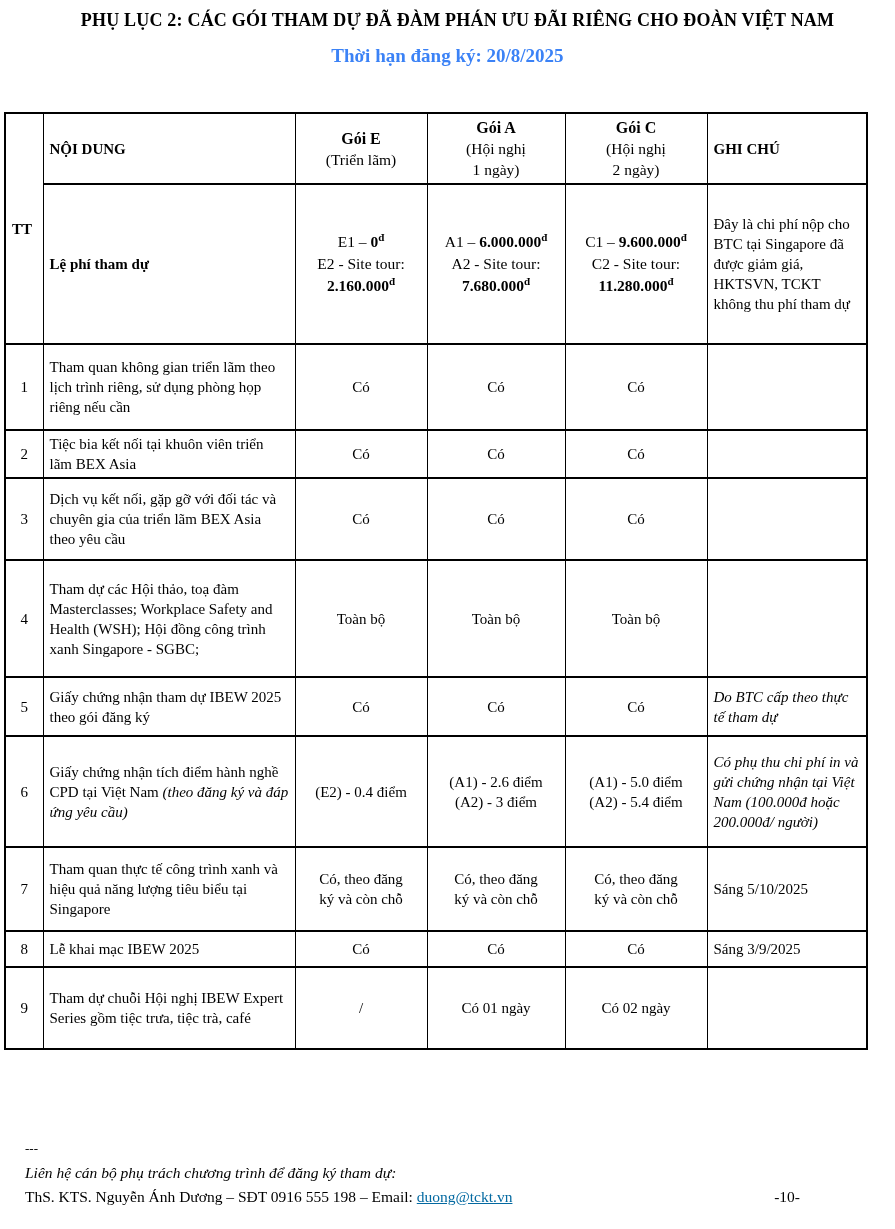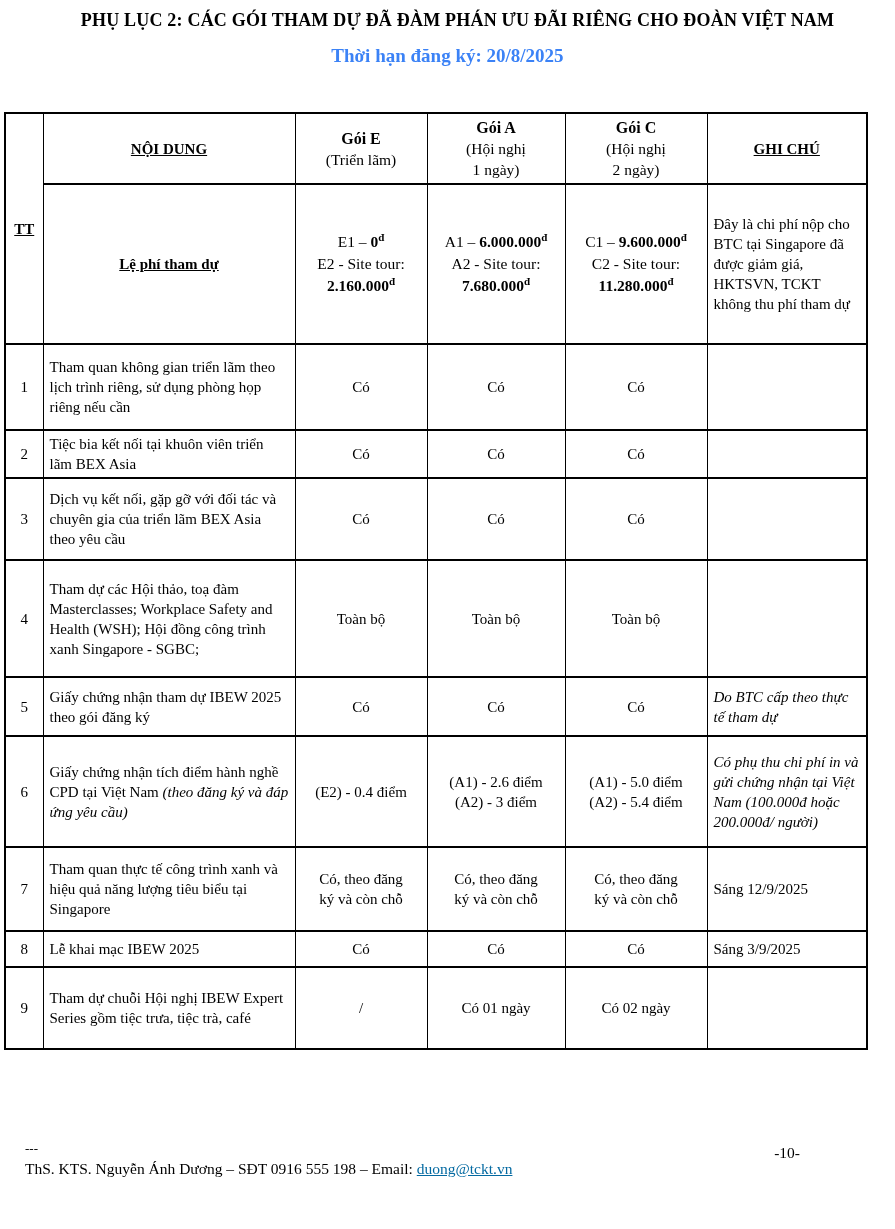--- a/index.html
+++ b/index.html
@@ -22,37 +22,37 @@
     border-collapse: collapse; table-layout: fixed;
     margin: 45px 0 0 4px; width: 862px;
     border: 2px solid #000;
   }
   table.pkg td {
     border-left: 1px solid #000; border-right: 1px solid #000;
     border-top: 2px solid #000; border-bottom: 2px solid #000;
     padding: 3px 6px; font-size: 15px; line-height: 20px;
     vertical-align: middle; overflow: hidden;
   }
-  .th { font-weight: bold; text-align: center; font-size: 16px; text-decoration: underline; }
+  .th { font-weight: bold; text-align: left; font-size: 16px; }
   .center { text-align: center; }
   .content-col { padding-left: 10px; padding-right: 8px; }
   .note-col { padding-left: 8px; padding-right: 6px; line-height: 21px; }
   .pre { white-space: pre-line; }
   .italic { font-style: italic; }
   .bold { font-weight: bold; }
   sup { font-size: 11px; line-height: 0; }
   .pkg-name { font-weight: bold; font-size: 16px; line-height: 21px; }
   .pkg-sub { font-weight: normal; font-size: 15.5px; line-height: 21px; }
   .fee-cell div { line-height: 22px; font-size: 15.5px; }
   .footer { margin: 92px 0 0 25px; position: relative; font-size: 15.5px; }
   .footer-sep { font-size: 13px; line-height: 14px; }
   .footer-contact { font-style: italic; margin-top: 6px; line-height: 22px; }
   .footer-last { margin-top: 2px; line-height: 22px; }
   a.email { color: #0369a1; text-decoration: underline; cursor: pointer; }
-  .page-num { position: absolute; right: 95px; bottom: 16px; font-size: 15.5px; }
+  .page-num { position: absolute; right: 95px; bottom: 0; font-size: 15.5px; }
 </style>
 </head>
 <body>
 
 <div class="doc-title">PHỤ LỤC 2: CÁC GÓI THAM DỰ ĐÃ ĐÀM PHÁN ƯU ĐÃI RIÊNG CHO ĐOÀN VIỆT NAM</div>
 <div class="doc-deadline">Thời hạn đăng ký: 20/8/2025</div>
 
 <table class="pkg">
   <colgroup>
     <col style="width:38px">
@@ -156,21 +156,21 @@
     </tr>
     <tr style="height:84px">
       <td class="center">7</td>
       <td class="content-col">Tham quan thực tế công trình xanh và hiệu quả năng lượng tiêu biểu tại Singapore</td>
       <td class="center pre">Có, theo đăng
 ký và còn chỗ</td>
       <td class="center pre">Có, theo đăng
 ký và còn chỗ</td>
       <td class="center pre">Có, theo đăng
 ký và còn chỗ</td>
-      <td class="note-col">Sáng 12/9/2025</td>
+      <td class="note-col">Sáng 5/10/2025</td>
     </tr>
     <tr style="height:36px">
       <td class="center">8</td>
       <td class="content-col">Lễ khai mạc IBEW 2025</td>
       <td class="center">Có</td>
       <td class="center">Có</td>
       <td class="center">Có</td>
       <td class="note-col">Sáng 3/9/2025</td>
     </tr>
     <tr style="height:82px">
@@ -179,17 +179,18 @@
       <td class="center">/</td>
       <td class="center">Có 01 ngày</td>
       <td class="center">Có 02 ngày</td>
       <td class="note-col"></td>
     </tr>
   </tbody>
 </table>
 
 <div class="footer">
   <div class="footer-sep">---</div>
+  <div class="footer-contact">Liên hệ cán bộ phụ trách chương trình để đăng ký tham dự:</div>
   <div class="footer-last">
     <span>ThS. KTS. Nguyễn Ánh Dương – SĐT 0916 555 198 – Email: </span><a class="email">duong@tckt.vn</a>
     <span class="page-num">-10-</span>
   </div>
 </div>
 
 </body></html>

